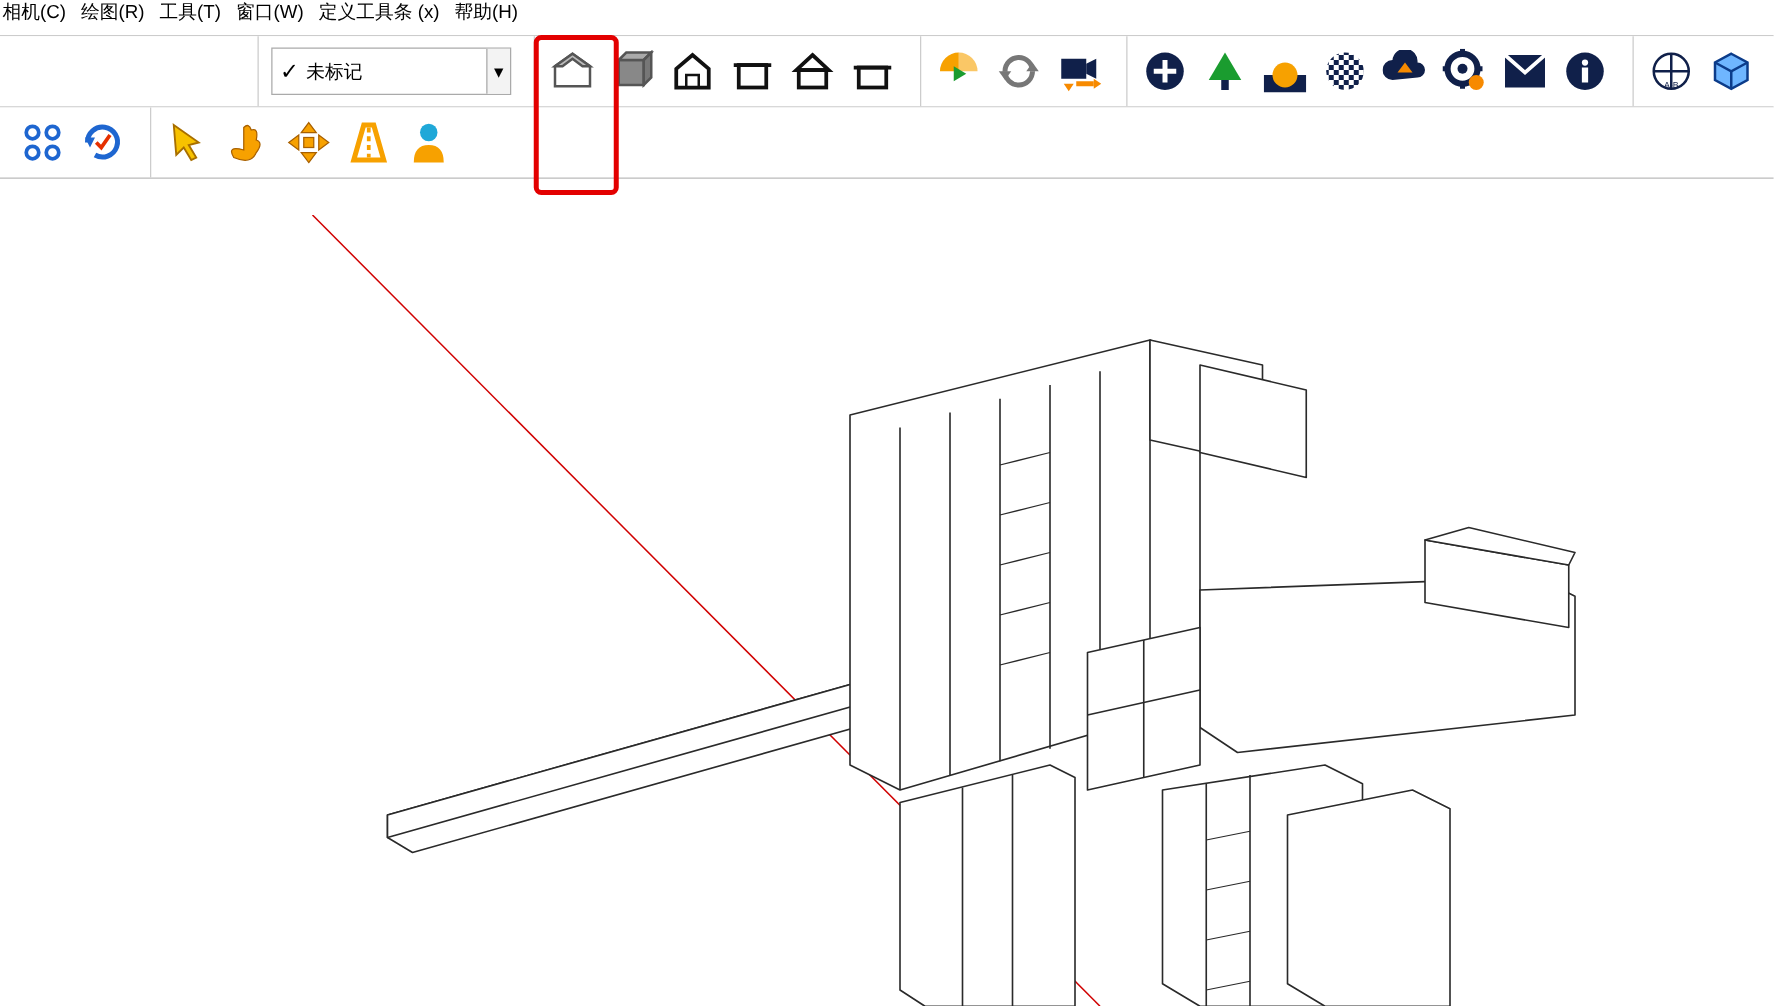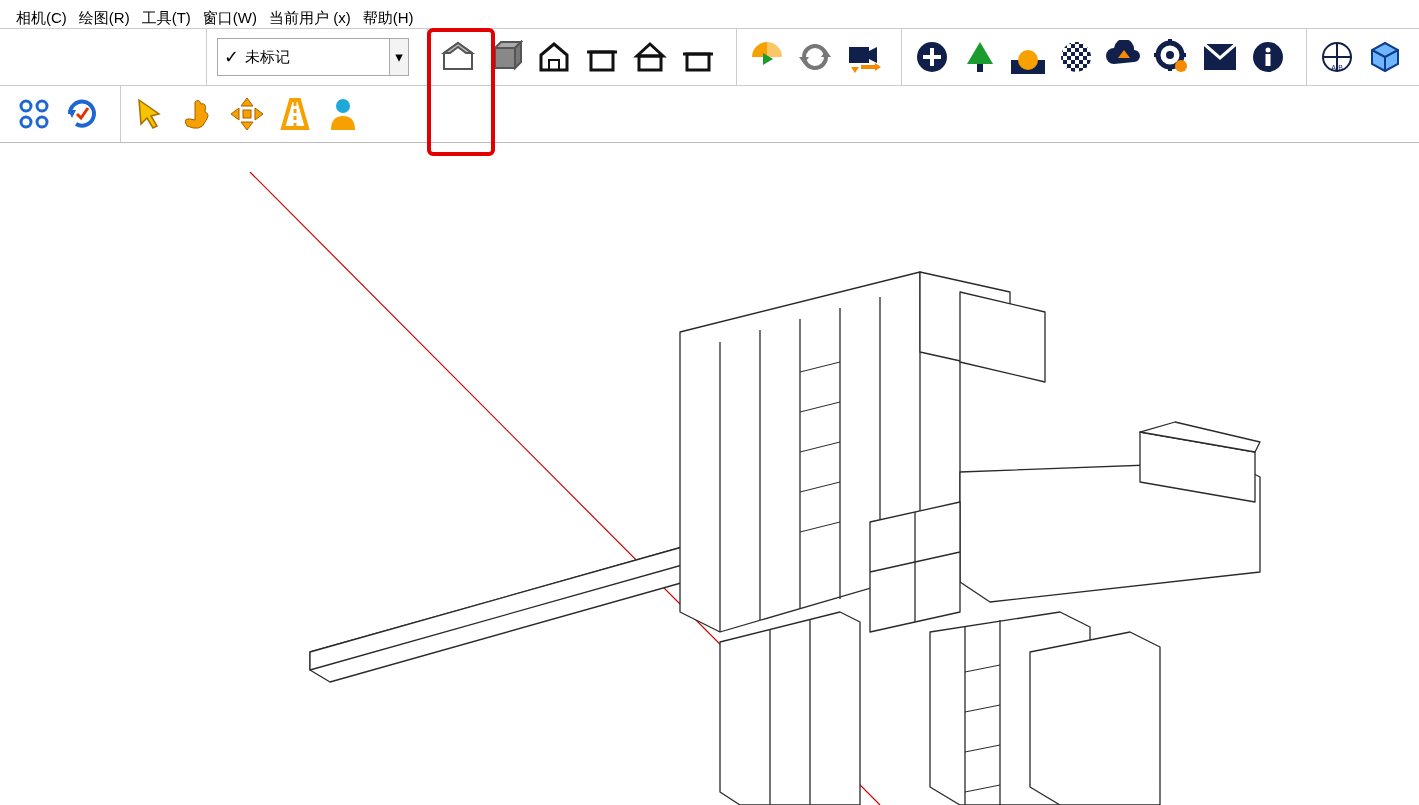--- a/index.html
+++ b/index.html
@@ -1,16 +1,16 @@
 <!DOCTYPE html>
 <html><head>
 <meta charset="utf-8">
 <style>
 html,body{margin:0;padding:0;width:1419px;height:805px;font-family:"Microsoft YaHei",Arial,sans-serif;font-size:15px;color:#000;background:#fff;overflow:hidden}
-.menubar{height:28px;display:flex;align-items:flex-end;gap:12px;padding:0 16px;border-bottom:1px solid #ccc;background:#fff}
+.menubar{height:28px;display:flex;align-items:flex-start;gap:12px;padding:0 2px;border-bottom:1px solid #ccc;background:#fff}
 .menubar span{cursor:default}
 .toolbar1{height:56px;display:flex;align-items:center;gap:8px;padding:0 4px;border-bottom:1px solid #ccc;background:#fff}
 .toolbar2{height:56px;display:flex;align-items:center;gap:8px;padding:0 4px;border-bottom:1px solid #bbb;background:#fff}
 .tb-group{display:flex;align-items:center;gap:8px;padding:0 10px;height:100%;border-left:1px solid #ccc}
 .tb-group:first-child{border-left:none}
 .dropdown{display:flex;align-items:center;width:190px;height:36px;border:1px solid #aaa;background:#fff}
 .dropdown .check{padding:0 6px;font-size:18px}
 .dropdown .txt{flex:1}
 .dropdown .arrow{width:18px;text-align:center;background:#f3f3f3;border-left:1px solid #aaa;height:100%;display:flex;align-items:center;justify-content:center}
 .icon-box{width:40px;height:40px;display:flex;align-items:center;justify-content:center}
@@ -29,21 +29,21 @@
 svg{display:block}
 </style>
 </head>
 <body>
 
 <div class="menubar">
   <span>相机(C)</span>
   <span>绘图(R)</span>
   <span>工具(T)</span>
   <span>窗口(W)</span>
-  <span>当前用户 (x)</span>
+  <span>定义工具条 (x)</span>
   <span>帮助(H)</span>
 </div>
 
 <div class="toolbar1">
   <div class="tb-group" style="width:220px"></div>
   <div class="tb-group">
     <div class="dropdown">
       <span class="check">✓</span>
       <span class="txt">未标记</span>
       <span class="arrow">▾</span>

